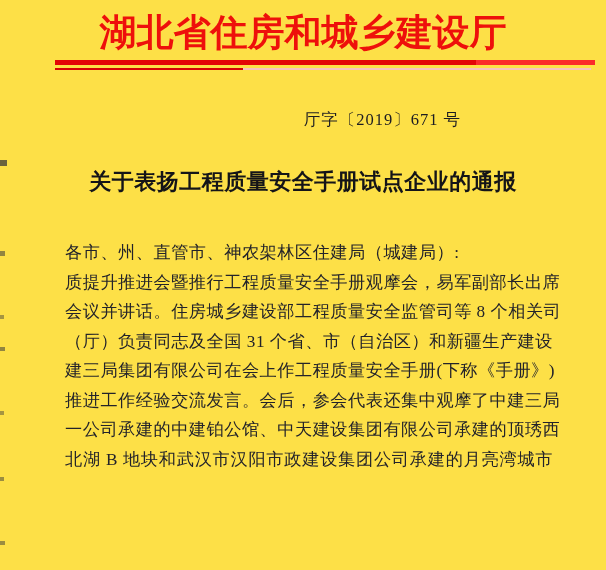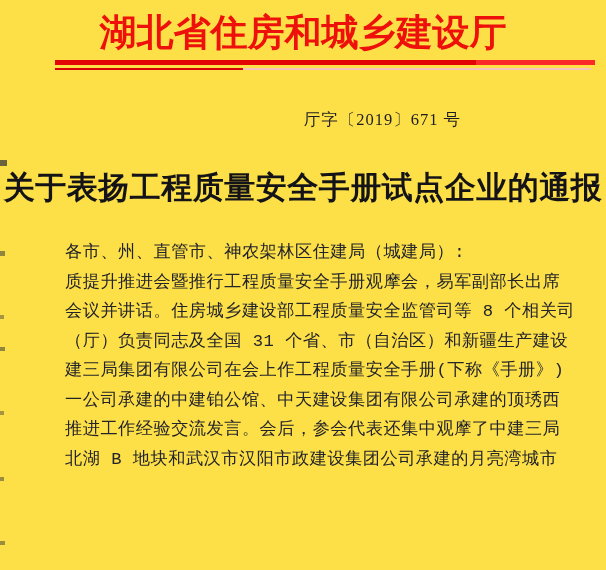--- a/index.html
+++ b/index.html
@@ -32,30 +32,29 @@
   .doc-number{
     position:absolute;top:109px;left:0;
     width:562px;box-sizing:border-box;
     text-align:right;padding-right:101px;
     font-size:16.5px;color:#1c1c22;
     letter-spacing:1px;
   }
   .doc-title{
     position:absolute;top:167px;left:0;right:0;
     text-align:center;
-    font-size:31px;font-weight:bold;color:#141418;
+    font-size:22px;font-weight:bold;color:#141418;
     letter-spacing:0.5px;
     white-space:nowrap;
   }
   .body-text{
     position:absolute;top:238px;left:65px;
     width:488px;
     font-size:17.2px;line-height:29.5px;
     color:#23232a;
-    font-family:Liberation Mono, monospace;
   }
   .bline{
     text-align:justify;
     text-align-last:justify;
     letter-spacing:0.5px;
     white-space:nowrap;
   }
   .bline.no-stretch{
     text-align:left;
     text-align-last:left;
@@ -86,22 +85,22 @@
   <div class="doc-number">厅字〔2019〕671 号</div>
 
   <div class="doc-title">关于表扬工程质量安全手册试点企业的通报</div>
 
   <div class="body-text">
     <div class="bline no-stretch">各市、州、直管市、神农架林区住建局（城建局）:</div>
     <div class="bline">质提升推进会暨推行工程质量安全手册观摩会，易军副部长出席</div>
     <div class="bline">会议并讲话。住房城乡建设部工程质量安全监管司等 8 个相关司</div>
     <div class="bline">（厅）负责同志及全国 31 个省、市（自治区）和新疆生产建设</div>
     <div class="bline">建三局集团有限公司在会上作工程质量安全手册(下称《手册》)</div>
+    <div class="bline">推进工作经验交流发言。会后，参会代表还集中观摩了中建三局</div>
     <div class="bline">一公司承建的中建铂公馆、中天建设集团有限公司承建的顶琇西</div>
-    <div class="bline">推进工作经验交流发言。会后，参会代表还集中观摩了中建三局</div>
     <div class="bline">北湖 B 地块和武汉市汉阳市政建设集团公司承建的月亮湾城市</div>
   </div>
 
   <div class="artifact a1"></div>
   <div class="artifact a2"></div>
   <div class="artifact a3"></div>
   <div class="artifact a4"></div>
   <div class="artifact a5"></div>
   <div class="artifact a6"></div>
   <div class="artifact a7"></div>

